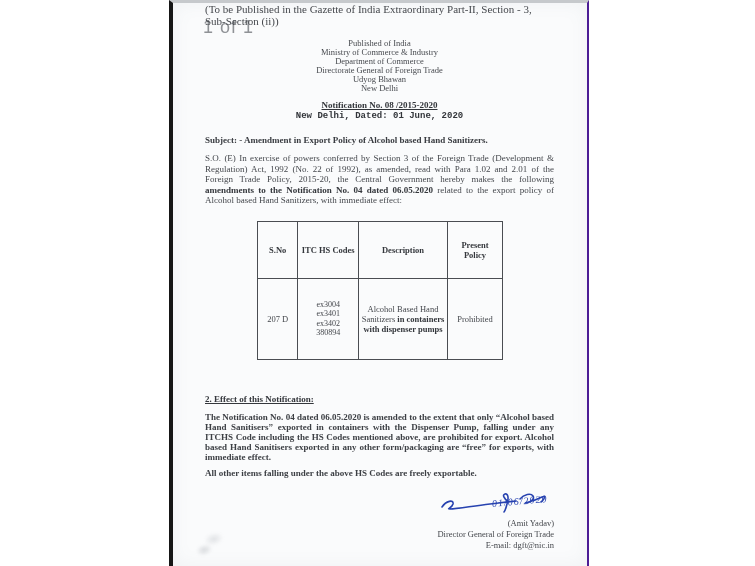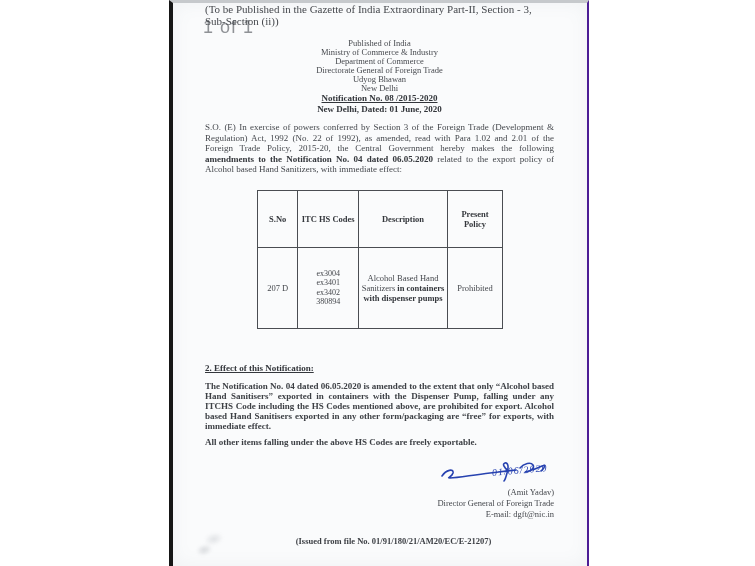--- a/index.html
+++ b/index.html
@@ -15,22 +15,22 @@
     border-top:3px solid #c6c9cc;
     box-shadow:inset 0 0 18px rgba(120,125,135,0.08);
   }
   .content{padding:0 33px 0 32px;position:relative;}
   .page-indicator{
     position:absolute;left:30px;top:14px;
     font-family:"Liberation Sans", sans-serif;font-size:18px;color:#8f9296;letter-spacing:1px;
   }
   .gazette{text-align:left;font-size:11px;color:#45484d;}
   .letterhead{margin-top:12px;text-align:center;font-size:8.5px;line-height:9px;color:#474a4f;}
-  .notif-no{text-align:center;font-weight:bold;font-size:9px;color:#32353a;text-decoration:underline;}
-  .date-line{margin-top:1px;text-align:center;font-weight:bold;font-size:9px;color:#32353a;}
+  .notif-no{margin-top:7px;text-align:center;font-weight:bold;font-size:9px;color:#32353a;text-decoration:underline;}
+  .date-line{margin-top:1px;text-align:center;font-weight:bold;font-size:9px;color:#32353a;font-family:Liberation Mono, monospace;}
   .subject{margin-top:14px;font-weight:bold;font-size:9px;color:#393c41;}
   .so-para{margin-top:8px;font-size:9px;line-height:10.5px;text-align:justify;color:#45484d;}
   .so-para b{color:#34373c;}
   table.policy{
     margin:15px 0 0 52px;border-collapse:collapse;width:246px;
     font-size:8.5px;color:#45484d;
   }
   table.policy th, table.policy td{border:1px solid #4a4d52;padding:18px 2px;text-align:center;vertical-align:middle;}
   table.policy th{font-weight:bold;height:18px;color:#34373c;}
   td.sno{width:38px;}
@@ -72,20 +72,21 @@
       <div>Ministry of Commerce &amp; Industry</div>
       <div>Department of Commerce</div>
       <div>Directorate General of Foreign Trade</div>
       <div>Udyog Bhawan</div>
       <div>New Delhi</div>
     </div>
 
     <div class="notif-no">Notification No. 08 /2015-2020</div>
     <div class="date-line">New Delhi, Dated: 01 June, 2020</div>
 
+    <div class="subject">Subject: - Amendment in Export Policy of Alcohol based Hand Sanitizers.</div>
 
     <div class="so-para"><span>S.O. (E) In exercise of powers conferred by Section 3 of the Foreign Trade (Development &amp; Regulation) Act, 1992 (No. 22 of 1992), as amended, read with Para 1.02 and 2.01 of the Foreign Trade Policy, 2015-20, the Central Government hereby makes the following </span><b>amendments to the Notification No. 04 dated 06.05.2020</b><span> related to the export policy of Alcohol based Hand Sanitizers, with immediate effect:</span></div>
 
     <table class="policy">
       <tbody>
           <tr>
         <th>S.No</th>
         <th>ITC HS Codes</th>
         <th>Description</th>
         <th>Present Policy</th>

